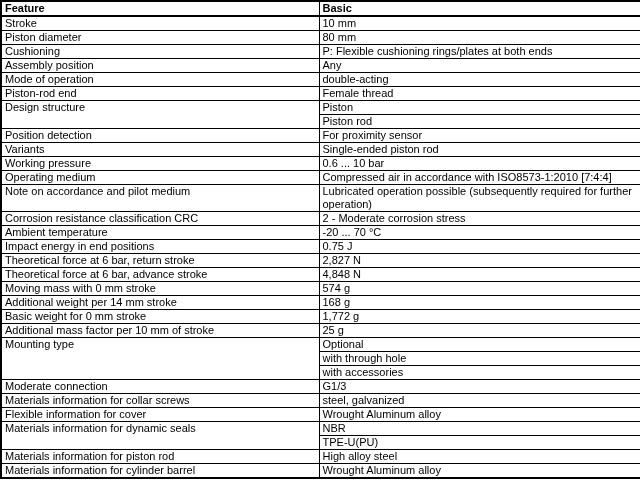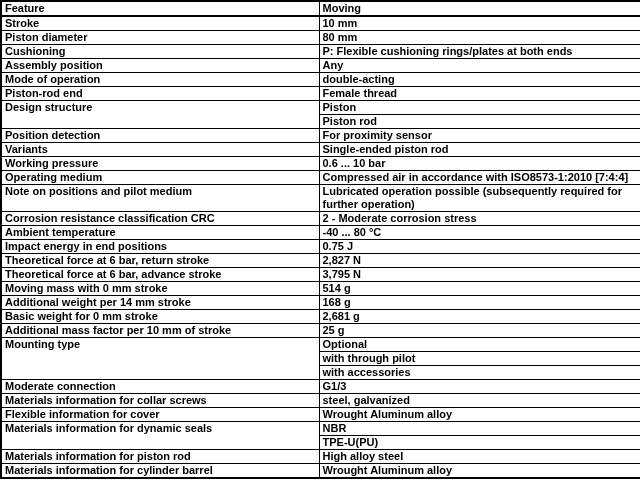--- a/index.html
+++ b/index.html
@@ -34,35 +34,35 @@
     white-space: normal;
     word-wrap: break-word;
   }
   table.spec th {
     font-weight: bold;
     border-bottom: 2px solid #000000;
     height: 13px;
   }
   table.spec td {
     height: 13px;
-    font-weight: bold;
+    font-weight: normal;
   }
 </style>
 </head>
 <body>
 
 <table class="spec">
   <colgroup>
     <col class="feature-col">
     <col class="value-col">
   </colgroup>
   <thead>
     <tr>
       <th>Feature</th>
-      <th>Moving</th>
+      <th>Basic</th>
     </tr>
   </thead>
   <tbody id="spec-rows">
       <tr>
         <td rowspan="1">Stroke</td>
         <td>10 mm</td>
       </tr>
       <tr>
         <td rowspan="1">Piston diameter</td>
         <td>80 mm</td>
@@ -100,65 +100,65 @@
       </tr>
       <tr>
         <td rowspan="1">Working pressure</td>
         <td>0.6 ... 10 bar</td>
       </tr>
       <tr>
         <td rowspan="1">Operating medium</td>
         <td>Compressed air in accordance with ISO8573-1:2010 [7:4:4]</td>
       </tr>
       <tr>
-        <td rowspan="1">Note on positions and pilot medium</td>
+        <td rowspan="1">Note on accordance and pilot medium</td>
         <td>Lubricated operation possible (subsequently required for further operation)</td>
       </tr>
       <tr>
         <td rowspan="1">Corrosion resistance classification CRC</td>
         <td>2 - Moderate corrosion stress</td>
       </tr>
       <tr>
         <td rowspan="1">Ambient temperature</td>
-        <td>-40 ... 80 °C</td>
+        <td>-20 ... 70 °C</td>
       </tr>
       <tr>
         <td rowspan="1">Impact energy in end positions</td>
         <td>0.75 J</td>
       </tr>
       <tr>
         <td rowspan="1">Theoretical force at 6 bar, return stroke</td>
         <td>2,827 N</td>
       </tr>
       <tr>
         <td rowspan="1">Theoretical force at 6 bar, advance stroke</td>
-        <td>3,795 N</td>
+        <td>4,848 N</td>
       </tr>
       <tr>
         <td rowspan="1">Moving mass with 0 mm stroke</td>
-        <td>514 g</td>
+        <td>574 g</td>
       </tr>
       <tr>
         <td rowspan="1">Additional weight per 14 mm stroke</td>
         <td>168 g</td>
       </tr>
       <tr>
         <td rowspan="1">Basic weight for 0 mm stroke</td>
-        <td>2,681 g</td>
+        <td>1,772 g</td>
       </tr>
       <tr>
         <td rowspan="1">Additional mass factor per 10 mm of stroke</td>
         <td>25 g</td>
       </tr>
       <tr>
         <td rowspan="3">Mounting type</td>
         <td>Optional</td>
       </tr>
       <tr>
-        <td>with through pilot</td>
+        <td>with through hole</td>
       </tr>
       <tr>
         <td>with accessories</td>
       </tr>
       <tr>
         <td rowspan="1">Moderate connection</td>
         <td>G1/3</td>
       </tr>
       <tr>
         <td rowspan="1">Materials information for collar screws</td>

